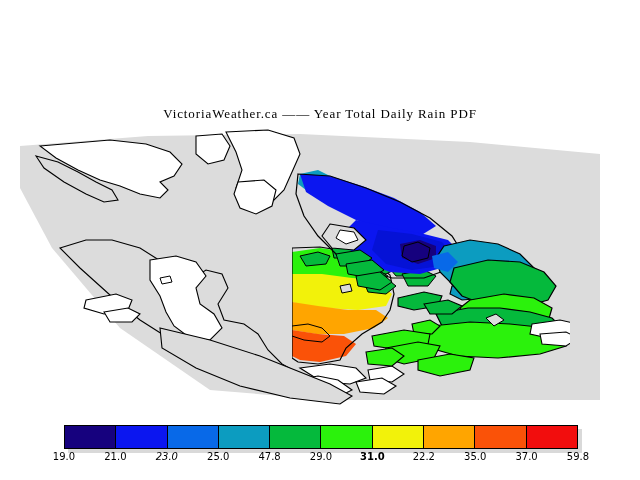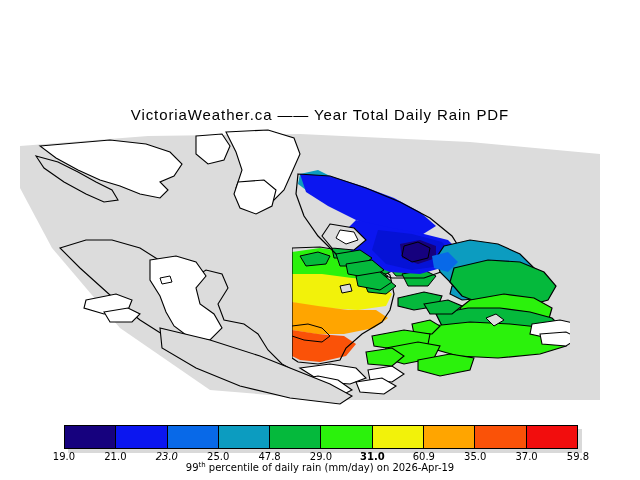--- a/index.html
+++ b/index.html
@@ -20,22 +20,22 @@
     background: #ffffff;
   }
 
   
   #title {
     position: absolute;
     left: 0;
     top: 106px;
     width: 640px;
     text-align: center;
-    font-family: Liberation Sans, sans-serif;
-    font-size: 15px;
+    font-family: Liberation Serif, serif;
+    font-size: 13px;
     letter-spacing: 0.9px;
     color: #000000;
     white-space: pre;
   }
 
   
   #map-area {
     position: absolute;
     left: 0;
     top: 128px;
@@ -332,21 +332,20 @@
   </div>
 
   <div id="cb-ticks">
       <div class="cb-tick" style="left: 64px;">19.0</div>
       <div class="cb-tick" style="left: 115.4px;">21.0</div>
       <div class="cb-tick" style="left: 166.8px; font-style: italic;">23.0</div>
       <div class="cb-tick" style="left: 218.2px;">25.0</div>
       <div class="cb-tick" style="left: 269.6px;">47.8</div>
       <div class="cb-tick" style="left: 321px;">29.0</div>
       <div class="cb-tick" style="left: 372.4px; font-weight: bold;">31.0</div>
-      <div class="cb-tick" style="left: 423.8px;">60.9</div>
+      <div class="cb-tick" style="left: 423.8px;">22.2</div>
       <div class="cb-tick" style="left: 475.2px;">35.0</div>
       <div class="cb-tick" style="left: 526.6px;">37.0</div>
       <div class="cb-tick" style="left: 578px;">59.8</div>
     </div>
 
-  <div id="cb-caption"><span>99</span><sup>th</sup><span> percentile of daily rain (mm/day) on 2026-Apr-19</span></div>
 
 </div>
 
 </body></html>

